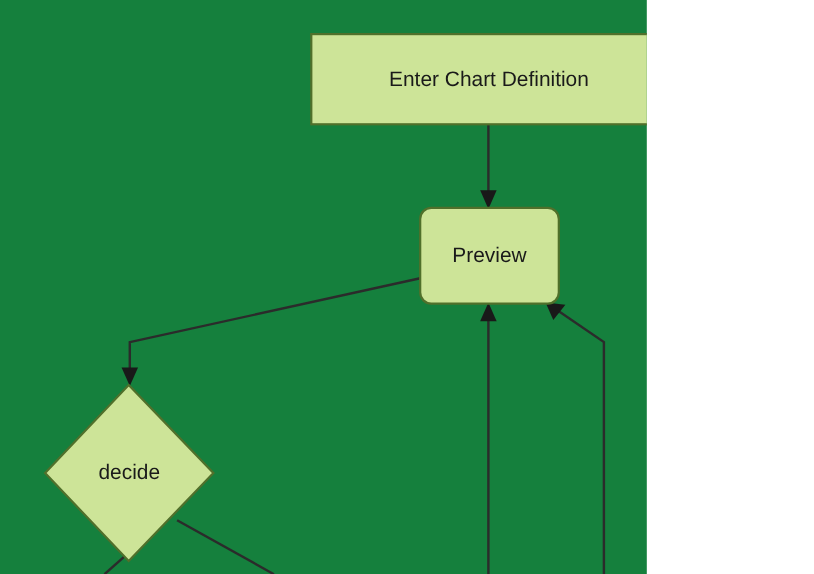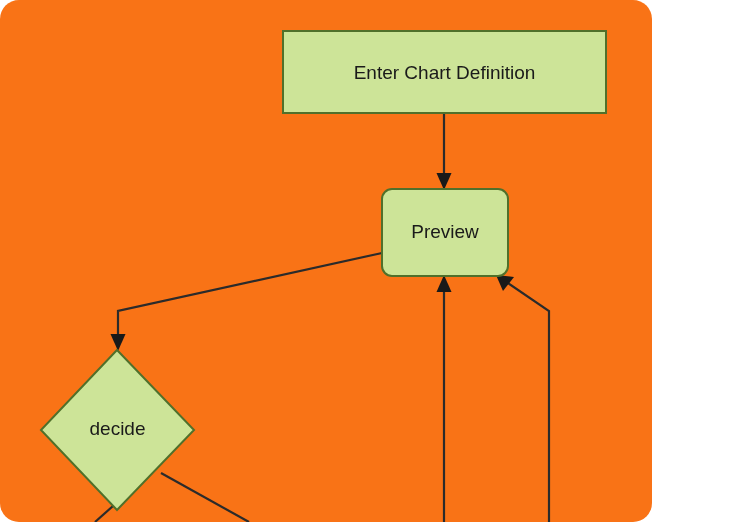--- a/index.html
+++ b/index.html
@@ -5,25 +5,24 @@
   html, body {
     margin: 0;
     padding: 0;
     background: #ffffff;
   }
   body {
     font-family: "Liberation Sans", sans-serif;
   }
   #diagram-canvas {
     position: relative;
-    width: 652px;
+    width: 588px;
     height: 522px;
-    background: #f97316;
+    background: #15803d;
     overflow: hidden;
-    border-radius: 19px;
   }
   #flow-svg {
     position: absolute;
     top: 0;
     left: 0;
     width: 740px;
     height: 522px;
   }
   .node-shape {
     fill: #cde498;

